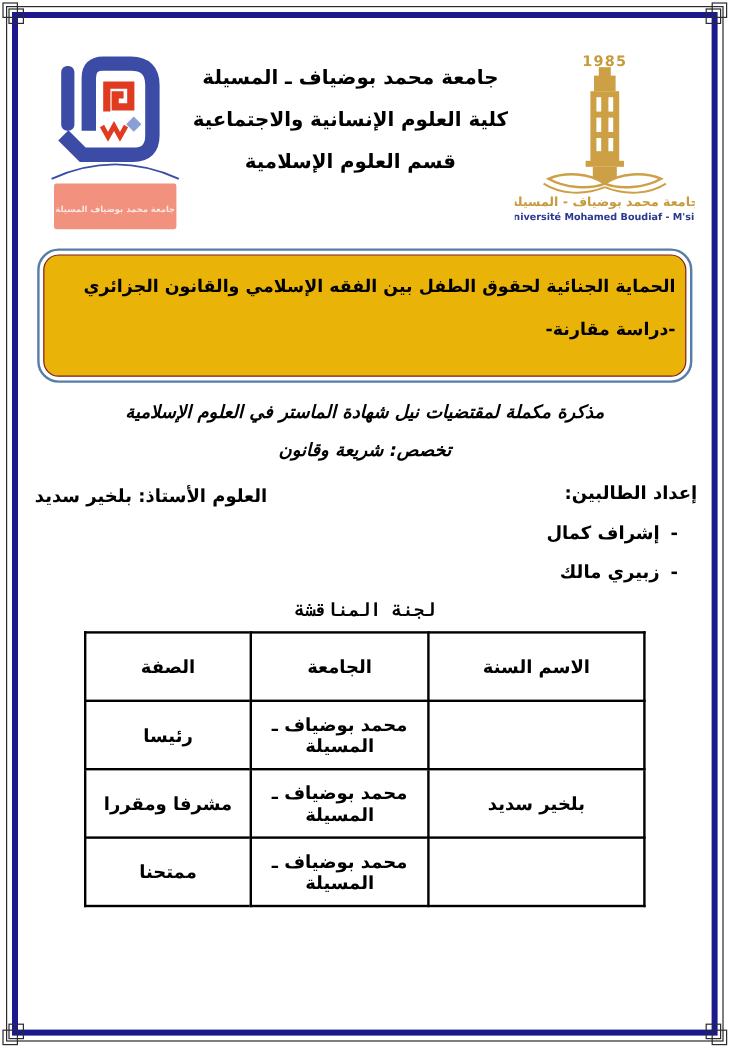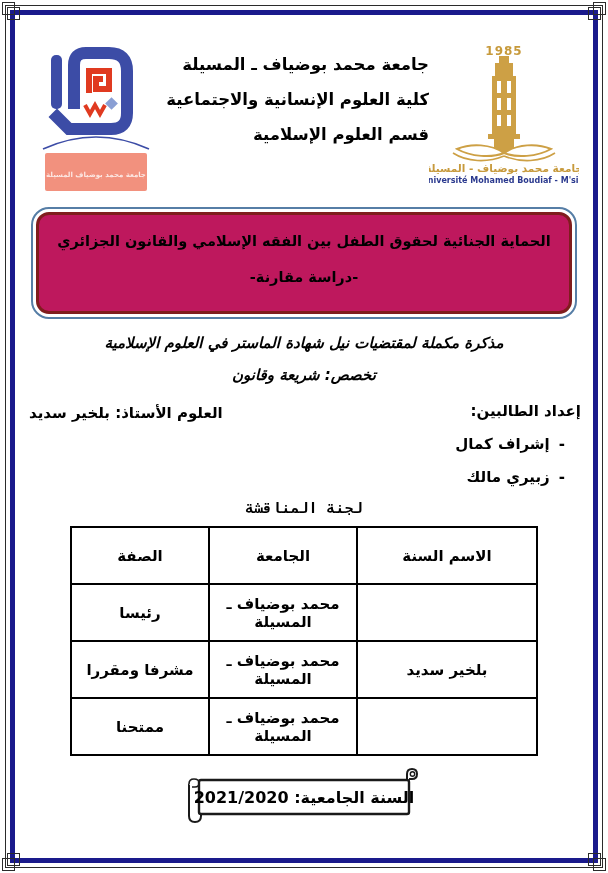--- a/index.html
+++ b/index.html
@@ -15,30 +15,30 @@
   .c-tl-a { top:2px;  left:2px;  } .c-tl-b { top:7px;  left:7px;  }
   .c-tr-a { top:2px;  right:2px; } .c-tr-b { top:7px;  right:7px; }
   .c-bl-a { bottom:2px; left:2px;  } .c-bl-b { bottom:7px; left:7px;  }
   .c-br-a { bottom:2px; right:2px; } .c-br-b { bottom:7px; right:7px; }
 
   .content { position:absolute; inset:15px; padding:0; }
 
   
   .header { display:flex; align-items:flex-start; margin:26px 10px 0 8px; direction:ltr; }
   .logo-left  { width:118px; flex:0 0 auto; margin-left:14px; }
-  .header-text { flex:1 1 auto; text-align:right; direction:rtl;
+  .header-text { flex:1 1 auto; text-align:center; direction:rtl;
                  font-weight:bold; font-size:16.5px; padding-top:14px; }
   .header-text .hline { margin-bottom:16px; white-space:nowrap; }
   .logo-right { width:150px; flex:0 0 auto; margin-right:4px; }
 
   
   .title-box { margin:14px 16px 0 16px; border:2px solid #567ea6; border-radius:18px;
                padding:3px; background:#fff; }
-  .title-box-inner { border:3px solid #7f1d1d; border-radius:13px; background:#be185d;
-               min-height:102px; direction:rtl; text-align:center; padding:18px 8px 0 8px; }
+  .title-box-inner { border:1px solid #7f1d1d; border-radius:13px; background:#eab308;
+               min-height:102px; direction:rtl; text-align:right; padding:18px 8px 0 8px; }
   .title-line1 { font-weight:bold; font-size:14.5px; white-space:nowrap; }
   .title-line2 { font-weight:bold; font-size:14.5px; margin-top:20px; }
 
   
   .memo-line, .specialty-line { direction:rtl; text-align:center; font-weight:bold; font-size:15px;font-style:italic; }
   .memo-line { margin-top:15px; }
   .specialty-line { margin-top:14px; }
 
   
   .people { direction:rtl; display:flex; justify-content:space-between;
@@ -182,31 +182,14 @@
       <td>مشرفا ومقررا</td>
     </tr>
     <tr>
       <td></td>
       <td>محمد بوضياف ـ المسيلة</td>
       <td>ممتحنا</td>
     </tr>
   </tbody>
     </table>
 
-  <div class="scroll-wrap">
-    <svg viewBox="0 0 250 60" width="250" height="60" xmlns="http://www.w3.org/2000/svg">
-
-      <g fill="#ffffff" stroke="#1a1a1a" stroke-width="2">
-        <path d="M 228 14 L 228 8 Q 228 3 233 3 Q 238 3 238 8 Q 238 13 233 13 L 230 13"></path>
-        <circle cx="233.5" cy="8" r="2.2" fill="none" stroke-width="1.4"></circle>
-      </g>
-
-      <g fill="#ffffff" stroke="#1a1a1a" stroke-width="2">
-        <path d="M 10 18 L 10 50 Q 10 56 16 56 Q 22 56 22 50 L 22 18"></path>
-        <path d="M 10 18 Q 10 13 15 13 Q 20 13 20 17 Q 20 21 16 21 L 13 21" stroke-width="1.6"></path>
-      </g>
-
-      <rect x="20" y="14" width="210" height="34" rx="2" fill="#ffffff" stroke="#1a1a1a" stroke-width="2.4"></rect>
-      <text class="scroll-text" x="125" y="37" text-anchor="middle" font-size="16" font-weight="bold" fill="#000" direction="rtl">السنة الجامعية: 2021/2020</text>
-    </svg>
-  </div>
 
 </div>
 
 </body></html>

